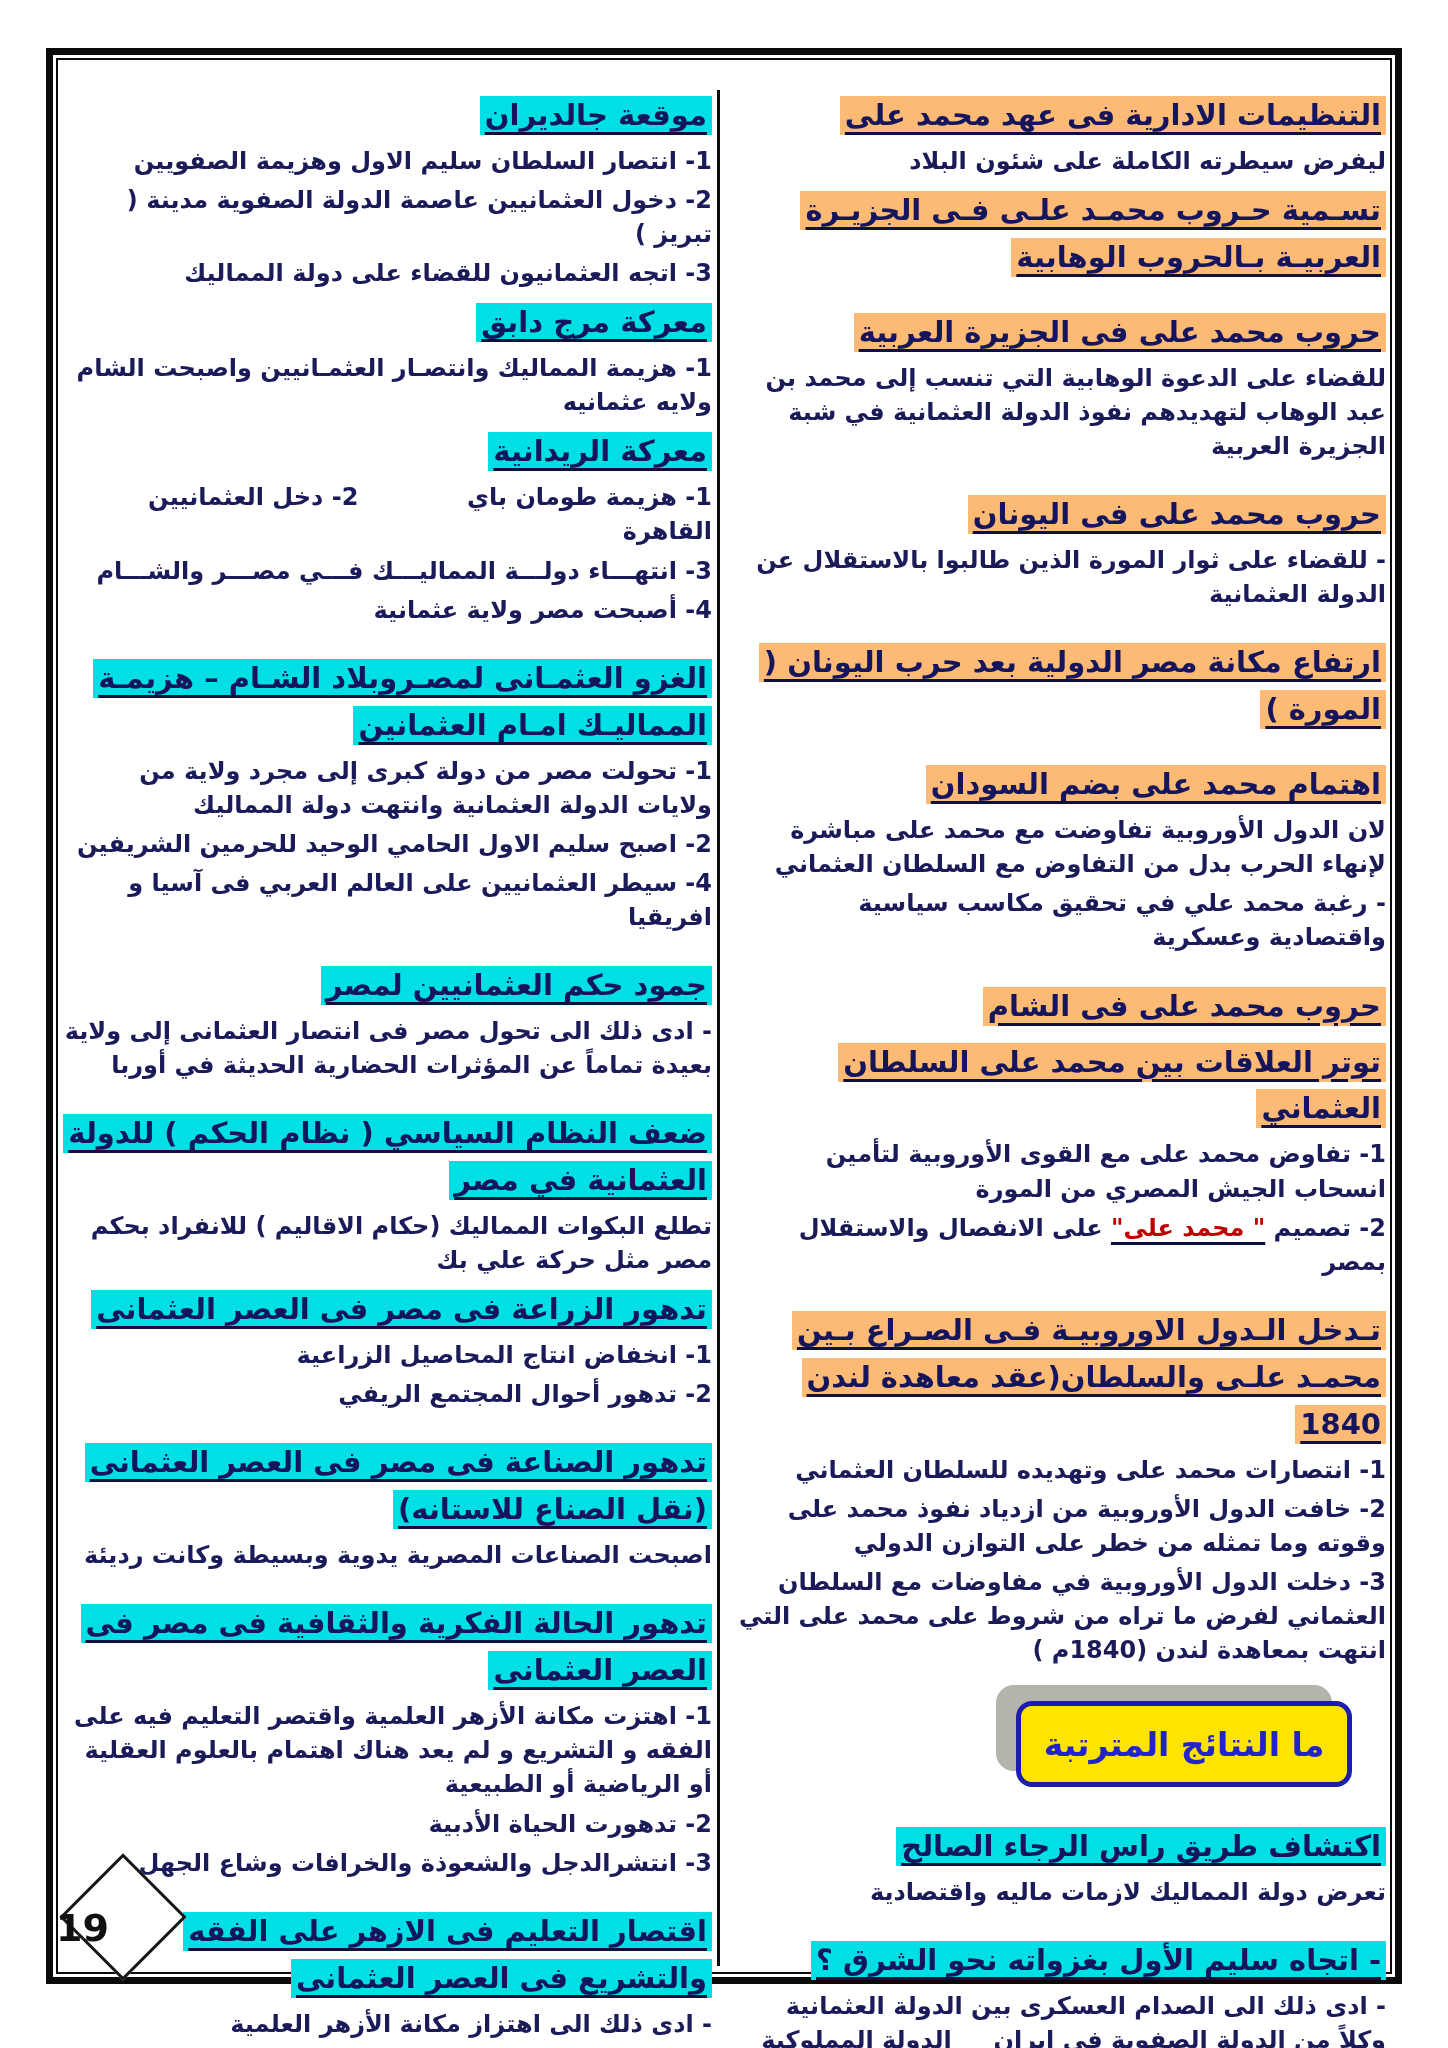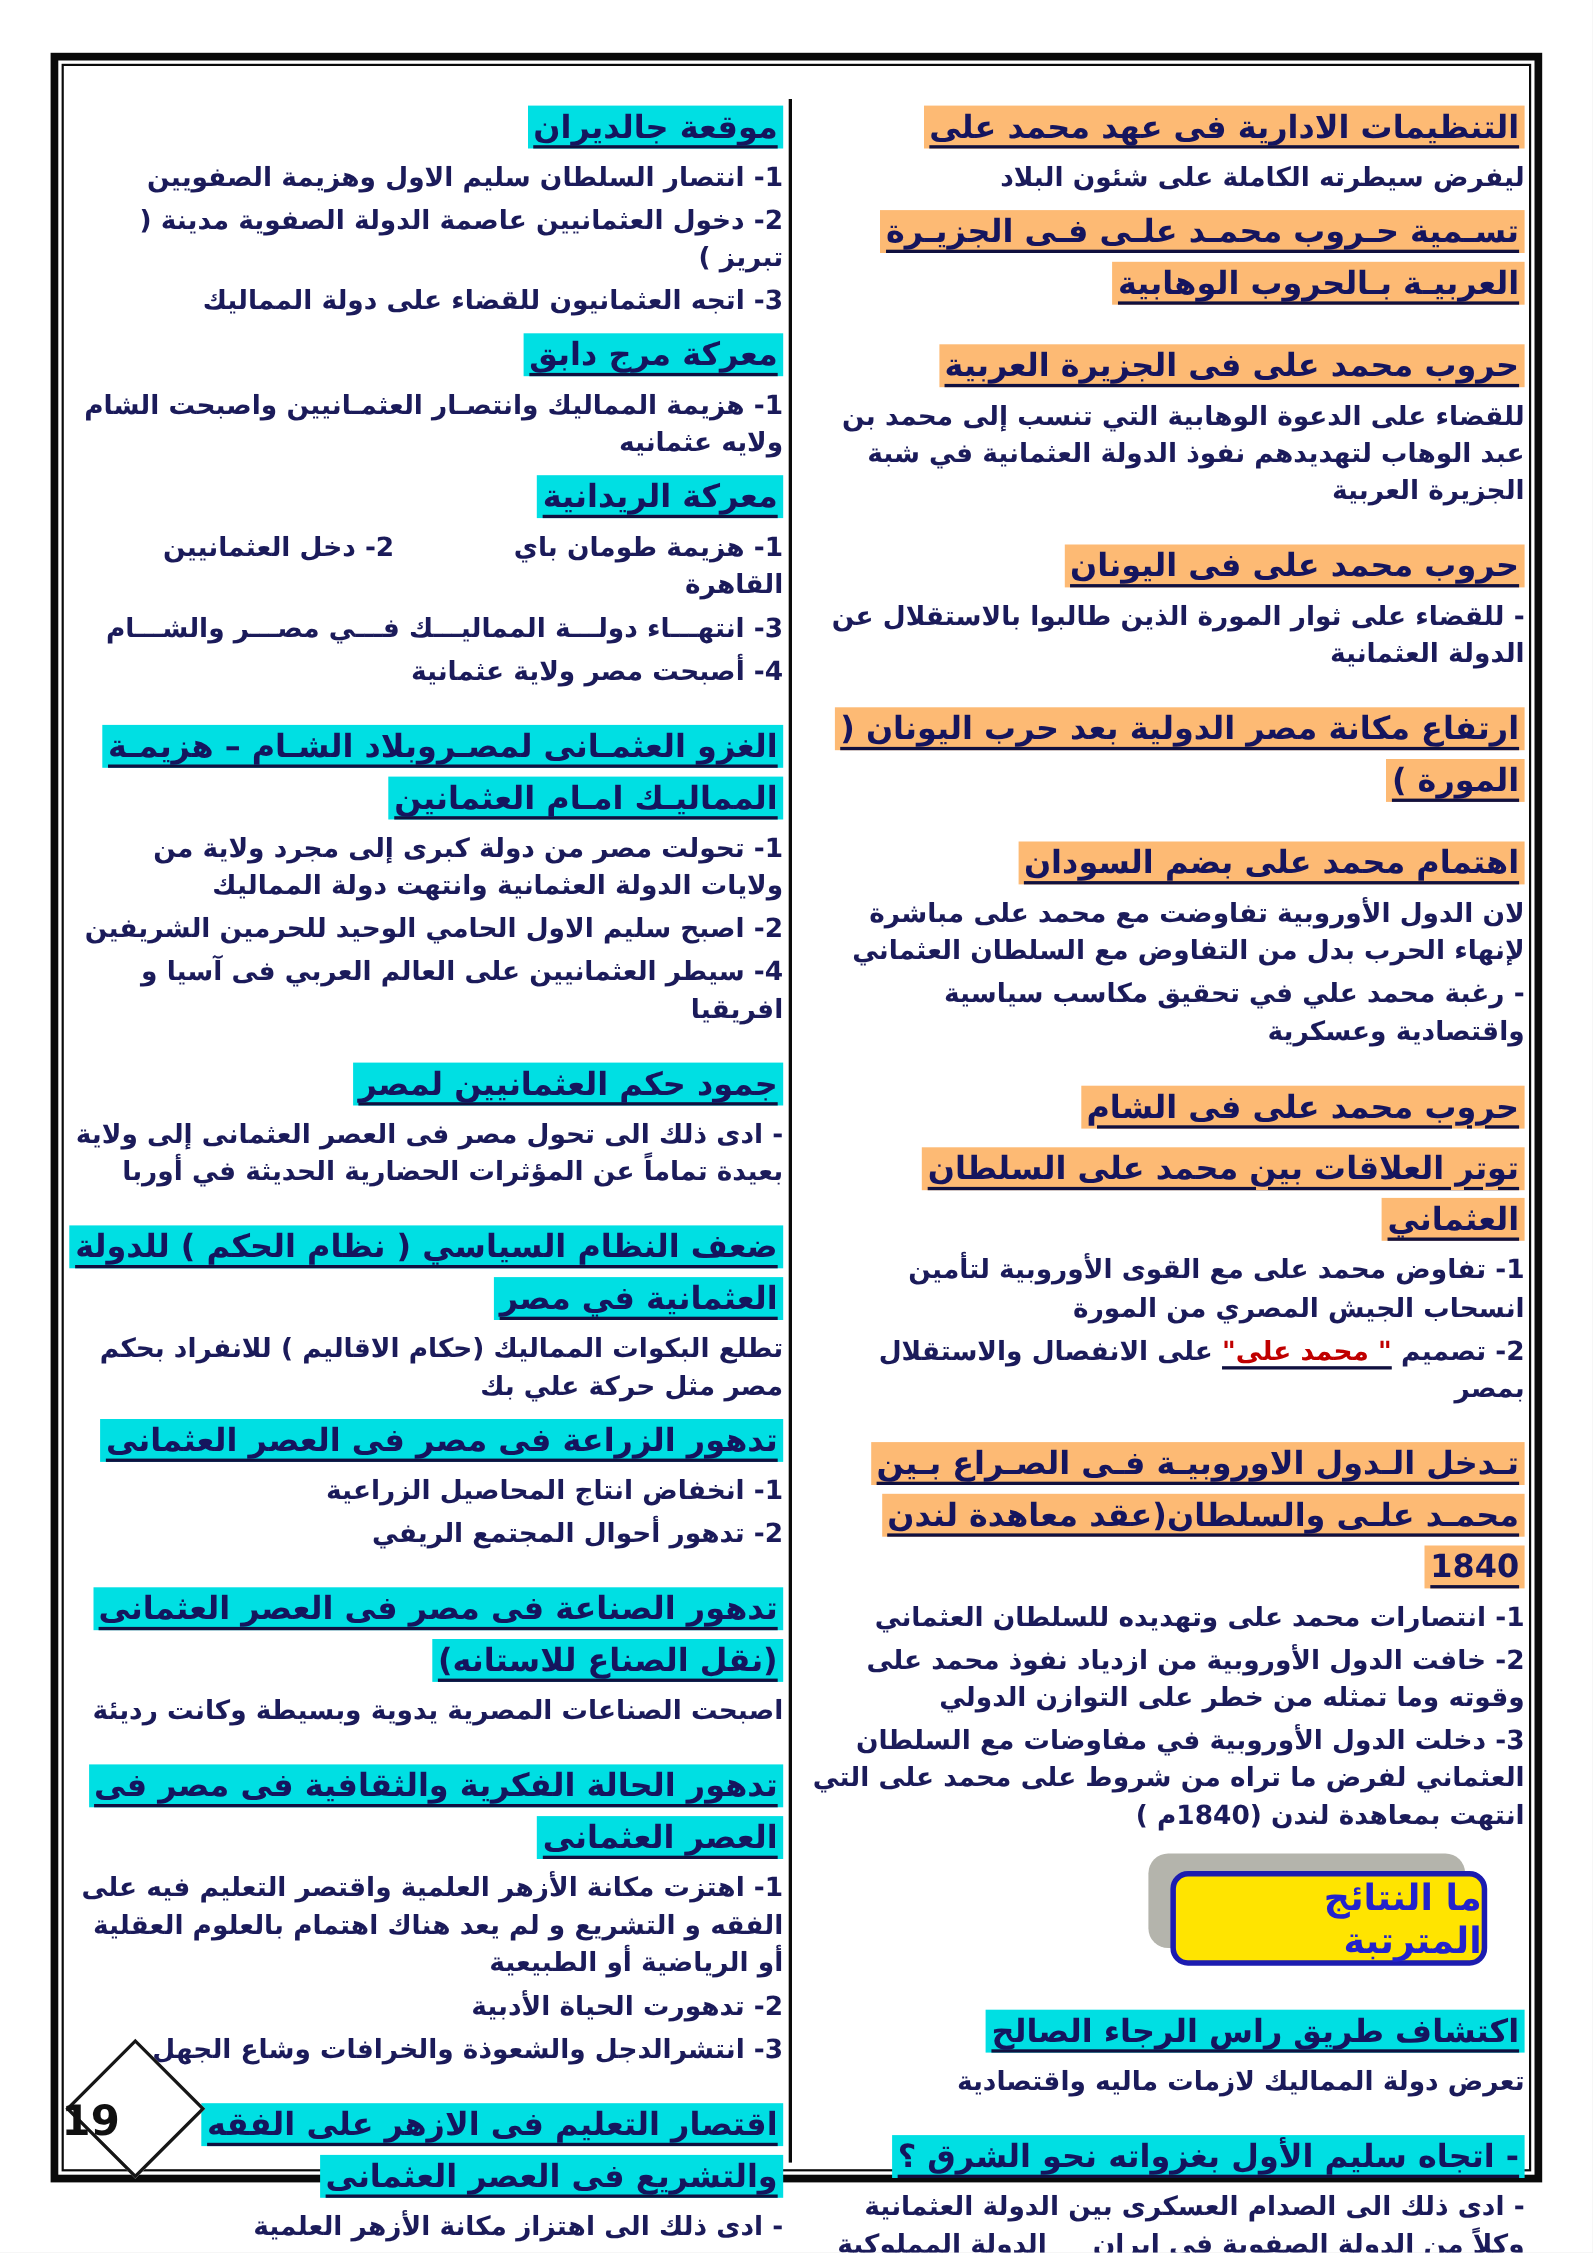--- a/index.html
+++ b/index.html
@@ -36,21 +36,21 @@
   .sec.body{ color:#1b1b5a; }
   .st-red{
     color:#c00000; text-decoration:underline; text-decoration-thickness:2.5px;
     text-underline-offset:6px; text-decoration-color:#10103f;
   }
   .st-underline{
     text-decoration:underline; text-decoration-thickness:2.5px;
     text-underline-offset:6px; text-decoration-color:#10103f;
   }
   .banner-wrap{
-    position:relative; width:288px; height:86px;
+    position:relative; width:336px; height:86px;
     margin:34px 34px 36px auto;
   }
   .banner-shadow{
     position:absolute; left:-20px; top:-16px; width:100%; height:100%;
     background:#b4b4ac; border-radius:18px;
   }
   .banner{
     position:absolute; inset:0; background:#ffe400; border:5px solid #1c1cb0;
     border-radius:16px; display:flex; align-items:center; justify-content:center;
   }
@@ -124,21 +124,21 @@
         <div class="sec body" style="margin-top: 5px;"><span>1- هزيمة المماليك وانتصـار العثمـانيين واصبحت الشام ولايه عثمانيه</span></div>
         <div class="sec cyan" style="margin-top: 9px;"><span class="hl"><span>معركة الريدانية</span></span></div>
         <div class="sec body" style="margin-top: 5px;"><span>1- هزيمة طومان باي&nbsp;&nbsp;&nbsp;&nbsp;&nbsp;&nbsp;&nbsp;&nbsp;&nbsp;&nbsp;&nbsp;&nbsp;&nbsp;2- دخل العثمانيين القاهرة</span></div>
         <div class="sec body" style="margin-top: 5px;"><span>3- انتهـــاء دولـــة المماليـــك فـــي مصـــر والشـــام</span></div>
         <div class="sec body" style="margin-top: 5px;"><span>4- أصبحت مصر ولاية عثمانية</span></div>
         <div class="sec cyan" style="margin-top: 28px;"><span class="hl"><span>الغزو العثمـانى لمصـروبلاد الشـام – هزيمـة المماليـك امـام العثمانين</span></span></div>
         <div class="sec body" style="margin-top: 5px;"><span>1-  تحولت مصر من دولة كبرى إلى مجرد ولاية من ولايات الدولة العثمانية وانتهت دولة المماليك</span></div>
         <div class="sec body" style="margin-top: 5px;"><span>2-  اصبح سليم الاول الحامي الوحيد للحرمين الشريفين</span></div>
         <div class="sec body" style="margin-top: 5px;"><span>4- سيطر العثمانيين على العالم العربي فى آسيا و افريقيا</span></div>
         <div class="sec cyan" style="margin-top: 28px;"><span class="hl"><span>جمود حكم العثمانيين لمصر</span></span></div>
-        <div class="sec body" style="margin-top: 5px;"><span>- ادى ذلك الى تحول مصر فى العصر العثمانى إلى ولاية بعيدة تماماً عن المؤثرات الحضارية الحديثة في أوربا</span></div>
+        <div class="sec body" style="margin-top: 5px;"><span>- ادى ذلك الى تحول مصر فى انتصار العثمانى إلى ولاية بعيدة تماماً عن المؤثرات الحضارية الحديثة في أوربا</span></div>
         <div class="sec cyan" style="margin-top: 28px;"><span class="hl"><span>ضعف النظام السياسي ( نظام الحكم ) للدولة العثمانية في مصر</span></span></div>
         <div class="sec body" style="margin-top: 5px;"><span>تطلع البكوات المماليك  (حكام الاقاليم ) للانفراد بحكم مصر مثل حركة علي بك</span></div>
         <div class="sec cyan" style="margin-top: 9px;"><span class="hl"><span>تدهور الزراعة فى مصر فى العصر العثمانى</span></span></div>
         <div class="sec body" style="margin-top: 5px;"><span>1- انخفاض انتاج المحاصيل الزراعية</span></div>
         <div class="sec body" style="margin-top: 5px;"><span>2- تدهور أحوال المجتمع الريفي</span></div>
         <div class="sec cyan" style="margin-top: 28px;"><span class="hl"><span>تدهور الصناعة فى مصر فى العصر العثمانى (نقل الصناع للاستانه)</span></span></div>
         <div class="sec body" style="margin-top: 5px;"><span>اصبحت الصناعات المصرية يدوية وبسيطة وكانت رديئة</span></div>
         <div class="sec cyan" style="margin-top: 28px;"><span class="hl"><span>تدهور الحالة الفكرية والثقافية فى مصر فى العصر العثمانى</span></span></div>
         <div class="sec body" style="margin-top: 5px;"><span>1- اهتزت مكانة الأزهر العلمية واقتصر التعليم فيه على الفقه و التشريع و لم يعد هناك اهتمام بالعلوم العقلية أو الرياضية أو الطبيعية</span></div>
         <div class="sec body" style="margin-top: 5px;"><span>2- تدهورت الحياة الأدبية</span></div>

